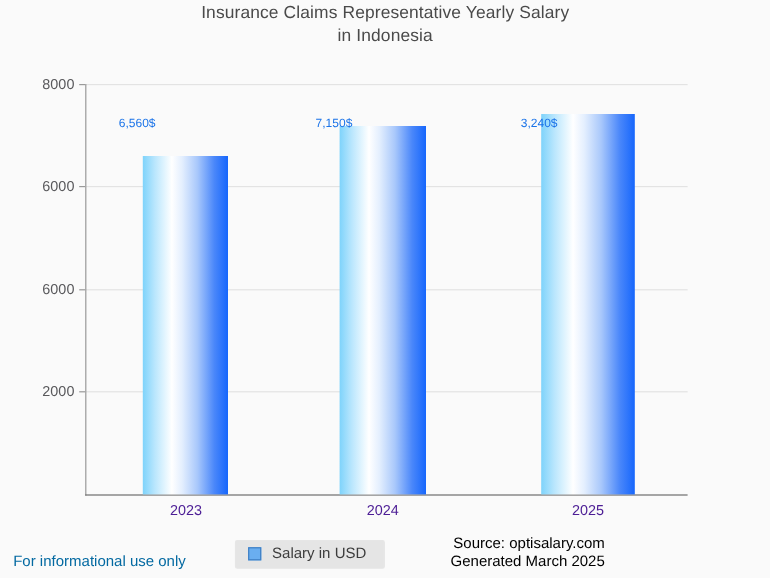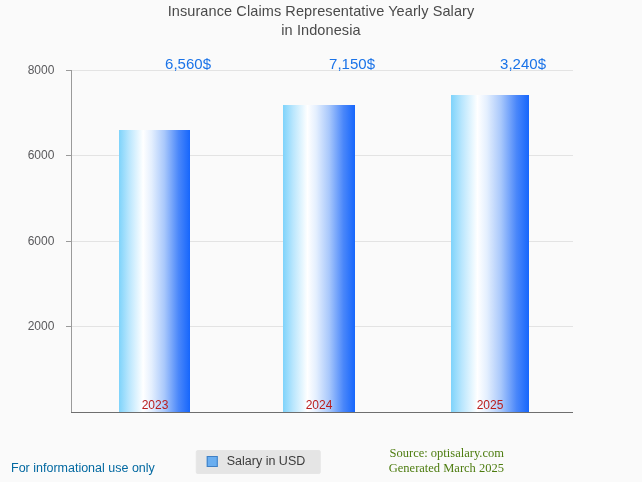--- a/index.html
+++ b/index.html
@@ -64,21 +64,21 @@
     position: absolute;
     left: 71px;
     top: 412px;
     width: 502px;
     height: 1px;
     background: #6e6e6e;
   }
   .ytick-label {
     position: absolute;
     right: 580px;       
-    text-align: center;
+    text-align: right;
     color: #59595c;
     font-size: 12px;
     line-height: 12px;
   }
   .ytick-mark {
     position: absolute;
     width: 5px;
     height: 1px;
     background: #9a9a9a;
     left: 66px;
@@ -91,32 +91,33 @@
         #7ed3fb 0%,
         #b9e6fd 14%,
         #ffffff 34%,
         #e4effe 46%,
         #a9c8fb 64%,
         #4a87fa 84%,
         #1666fc 100%);
   }
   .bar-value {
     position: absolute;
-    text-align: right;
+    text-align: left;
     color: #1a73e8;
-    font-size: 15px;
+    font-size: 10px;
     line-height: 16px;
     font-weight: 400;
     white-space: nowrap;
+    margin-top: 40px;
   }
   .xtick-label {
     position: absolute;
-    top: 398px;
+    top: 418px;
     text-align: center;
-    color: #b91c1c;
+    color: #4c1d95;
     font-size: 12px;
     line-height: 14px;
   }
 
   
   .legend {
     position: absolute;
     left: 50%;
     transform: translateX(-50%);
     top: 450px;
@@ -149,25 +150,24 @@
     color: #0369a1;
     font-size: 12.5px;
     line-height: 15px;
     white-space: nowrap;
   }
   .footer-right {
     position: absolute;
     right: 12px;
     top: 446px;
     text-align: right;
-    color: #4d7c0f;
+    color: #000000;
     font-size: 12.5px;
     line-height: 15px;
     white-space: nowrap;
-    font-family: Liberation Serif, serif;
   }
   .footer-right div { display: block; }
 </style>
 </head>
 <body>
 
 <div id="chart-root">
 
   <div class="chart-title">
     <span>Insurance Claims Representative Yearly Salary</span>

